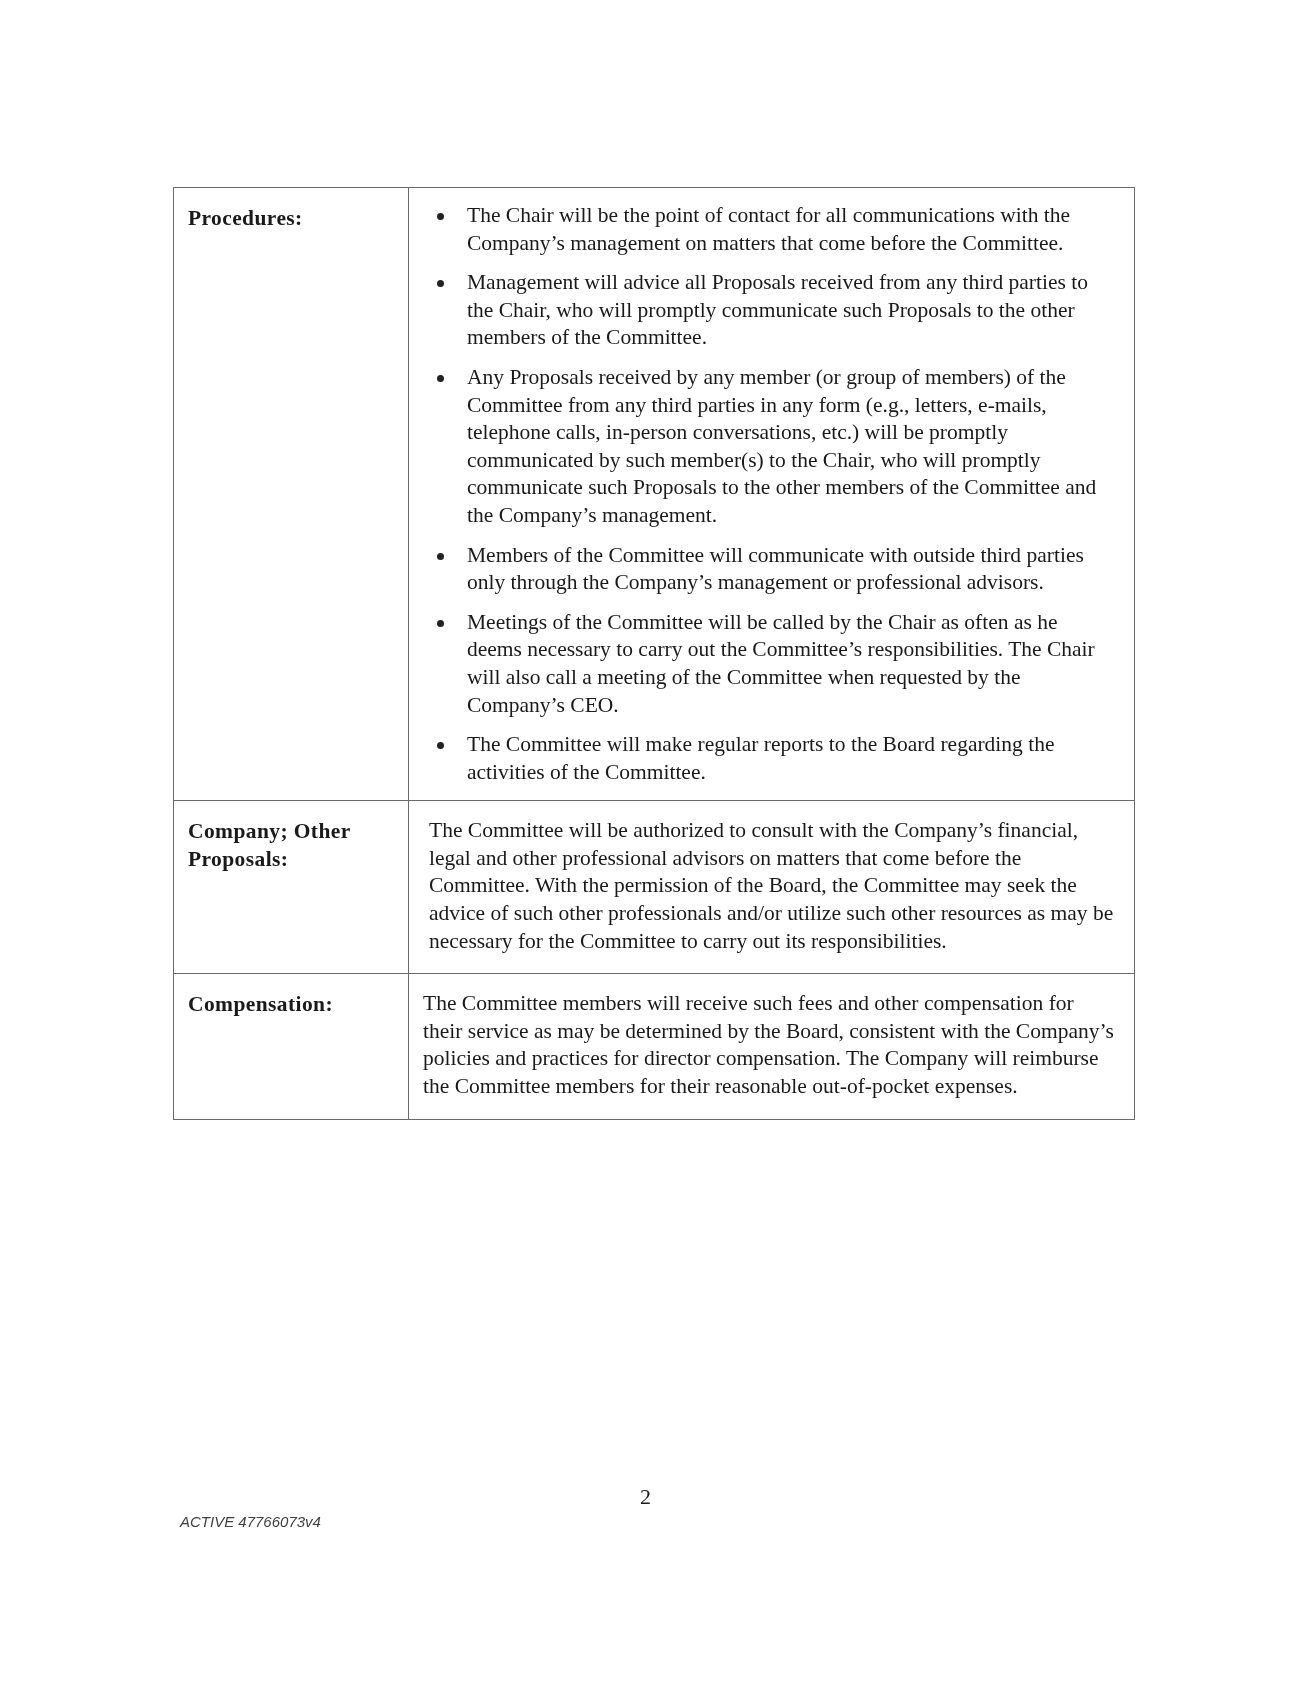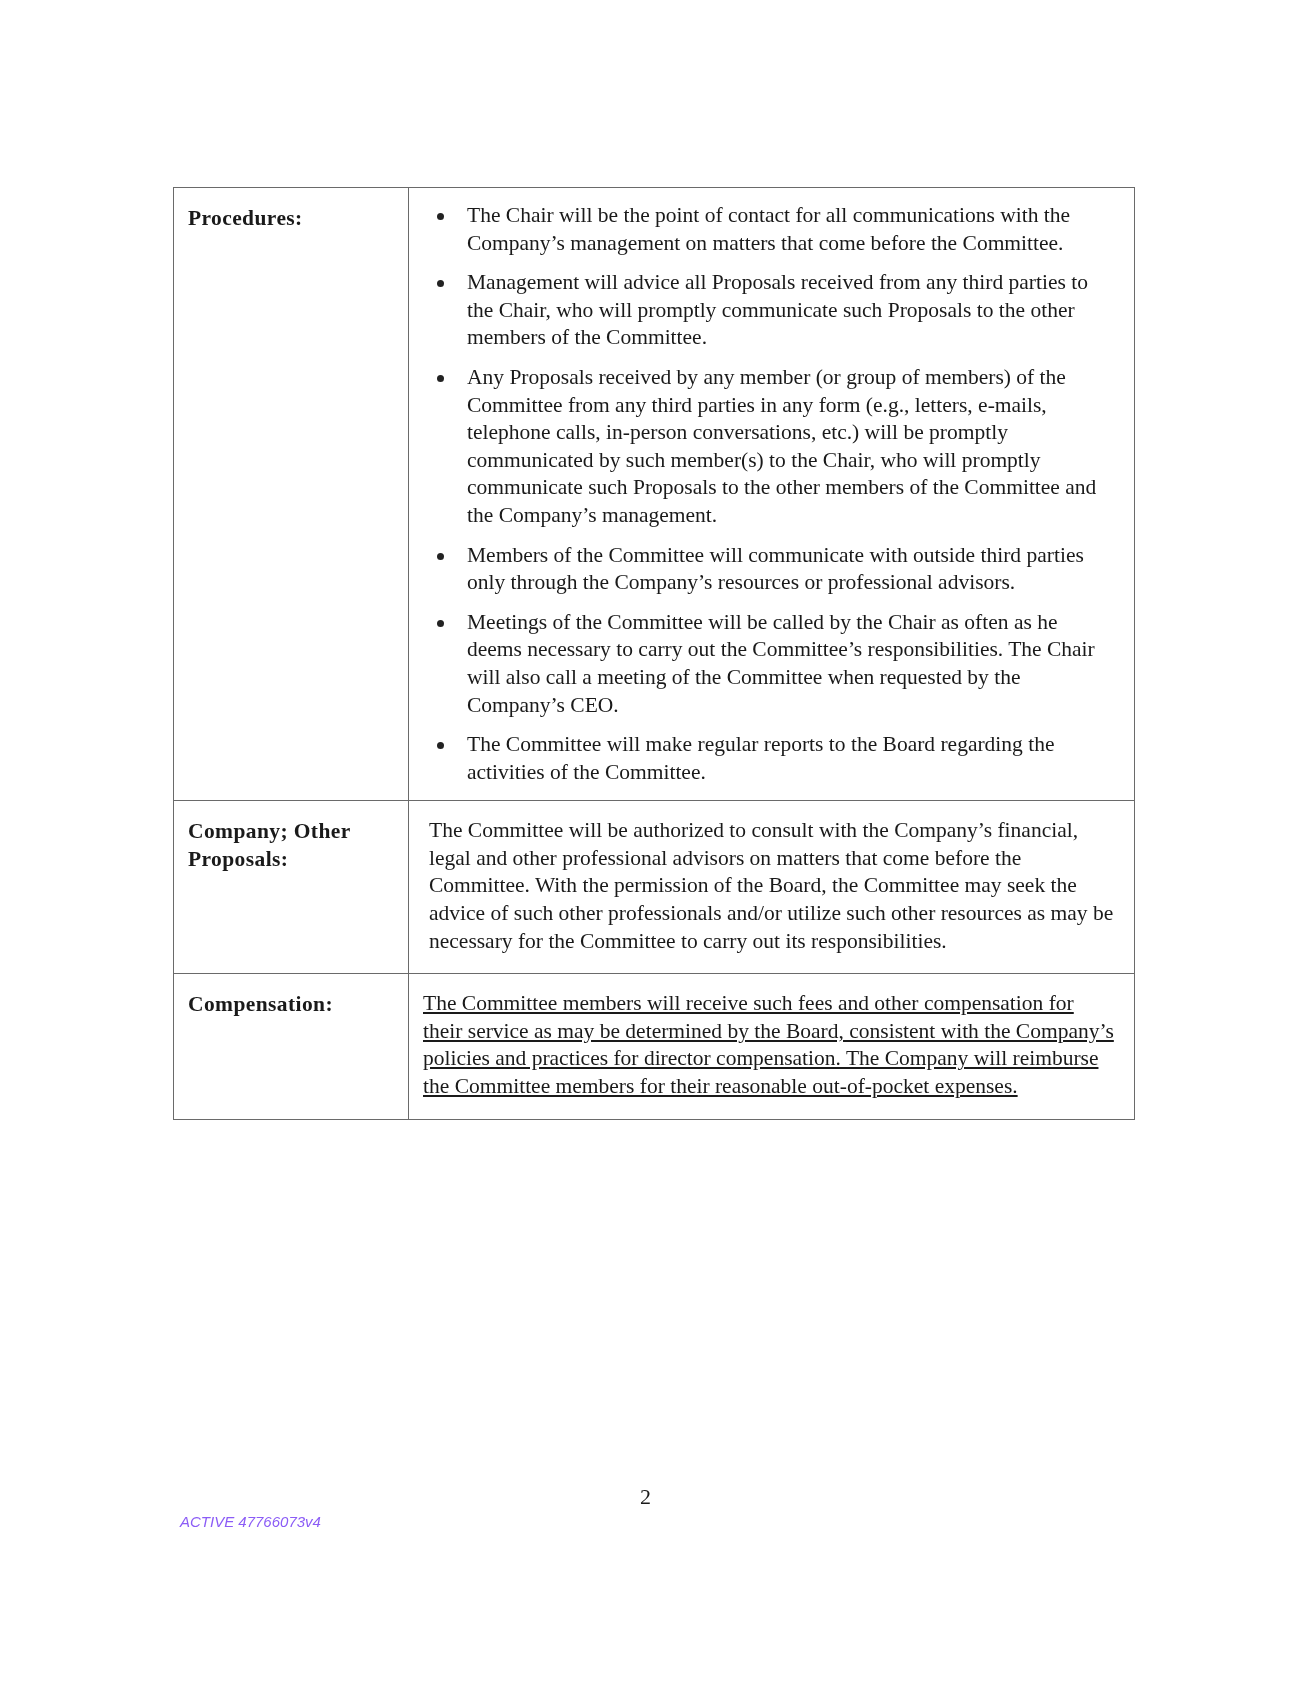--- a/index.html
+++ b/index.html
@@ -11,39 +11,39 @@
   table.charter td { border: 1.5px solid #6a6a6a; vertical-align: top; }
   td.label { width: 210px; padding: 16px 10px 0 14px; font-weight: bold;
     font-size: 21.5px; line-height: 28px; letter-spacing: 0.4px; }
   td.content { padding: 12px 16px 10px 10px; font-size: 21.5px; line-height: 27.6px; }
   ul.bullets { list-style: none; margin: 2px; padding: 0; }
   ul.bullets li { position: relative; padding-left: 46px; margin-bottom: 12px; }
   ul.bullets li:last-child { margin-bottom: 4px; }
   .bullet-dot { position: absolute; left: 16px; top: 11px; width: 7px; height: 7px;
     border-radius: 50%; background: #222; }
   .para { padding-left: 10px; padding-top: 4px; padding-bottom: 8px; }
-  .para.comp { padding-left: 4px; text-decoration: underline; }
+  .para.comp { padding-left: 4px; }
   .page-number { position: absolute; left: 640px; top: 1484px; font-size: 22px; }
   .doc-id { position: absolute; left: 180px; top: 1513px; font-family: "Liberation Sans", sans-serif;
-    font-style: italic; font-size: 15px; color: #8b5cf6; }
+    font-style: italic; font-size: 15px; color: #404040; }
 </style>
 </head>
 <body>
 
 <div class="page">
   <table class="charter">
     <tbody>
         <tr>
       <td class="label">Procedures:</td>
       <td class="content">
         <ul class="bullets">
           <li><span class="bullet-dot"></span><span>The Chair will be the point of contact for all communications with the Company’s management on matters that come before the Committee.</span></li>
           <li><span class="bullet-dot"></span><span>Management will advice all Proposals received from any third parties to the Chair, who will promptly communicate such Proposals to the other members of the Committee.</span></li>
           <li><span class="bullet-dot"></span><span>Any Proposals received by any member (or group of members) of the Committee from any third parties in any form (e.g., letters, e-mails, telephone calls, in-person conversations, etc.) will be promptly communicated by such member(s) to the Chair, who will promptly communicate such Proposals to the other members of the Committee and the Company’s management.</span></li>
-          <li><span class="bullet-dot"></span><span>Members of the Committee will communicate with outside third parties only through the Company’s resources or professional advisors.</span></li>
+          <li><span class="bullet-dot"></span><span>Members of the Committee will communicate with outside third parties only through the Company’s management or professional advisors.</span></li>
           <li><span class="bullet-dot"></span><span>Meetings of the Committee will be called by the Chair as often as he deems necessary to carry out the Committee’s responsibilities.  The Chair will also call a meeting of the Committee when requested by the Company’s CEO.</span></li>
           <li><span class="bullet-dot"></span><span>The Committee will make regular reports to the Board regarding the activities of the Committee.</span></li>
         </ul>
       </td>
     </tr>
     <tr>
       <td class="label">
         <div>Company; Other</div>
         <div>Proposals:</div>
       </td>

